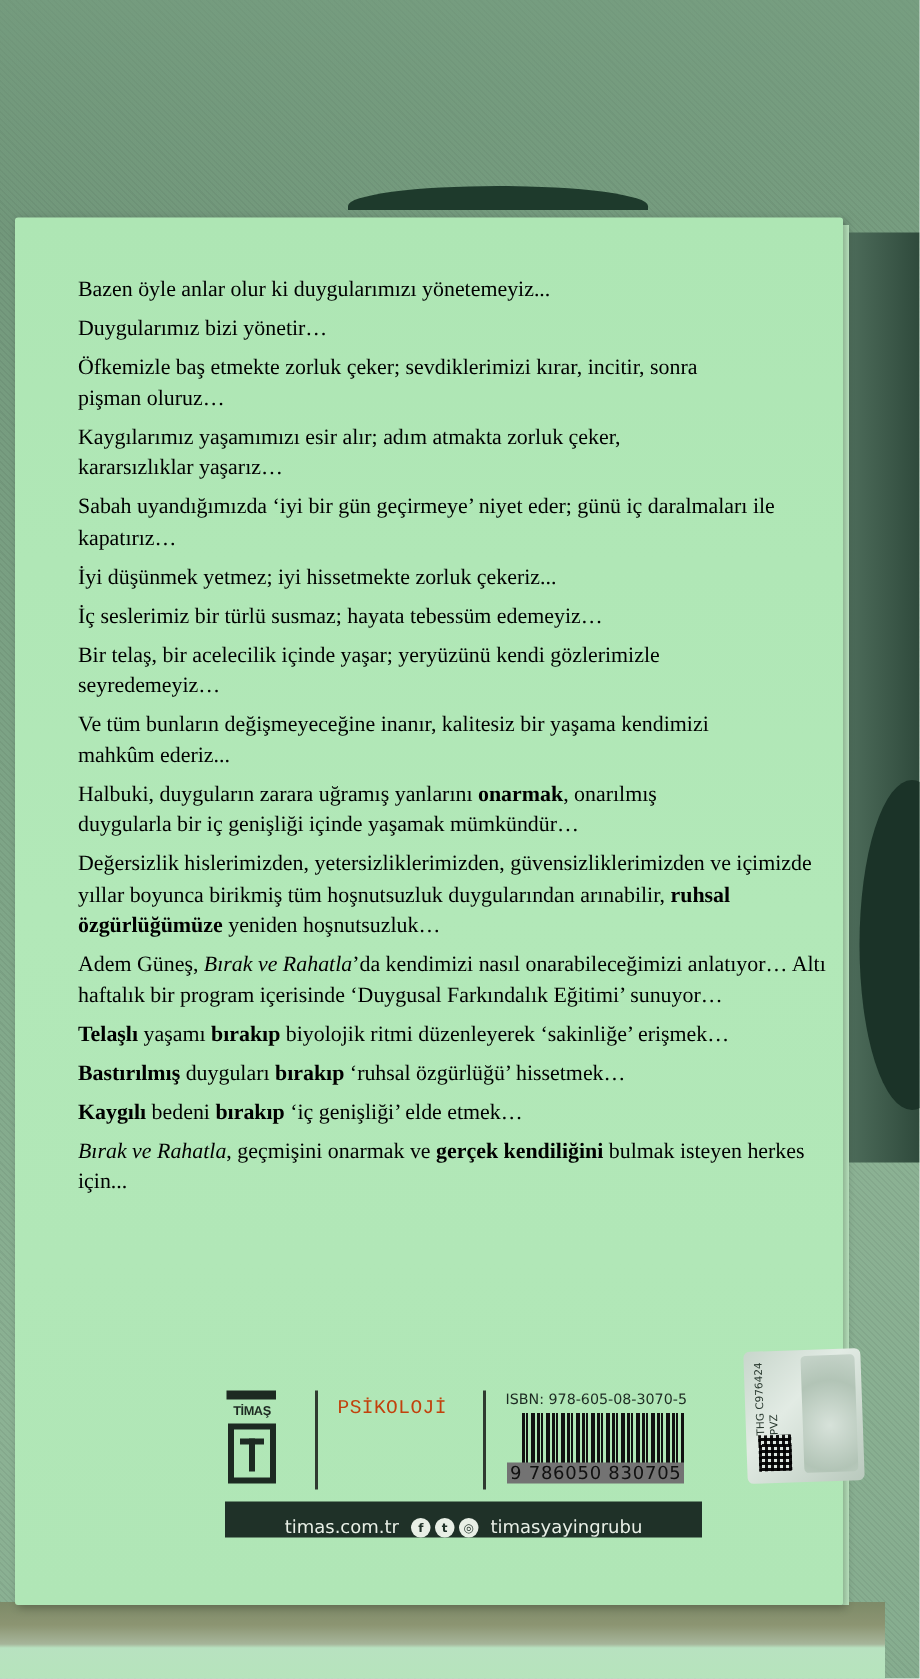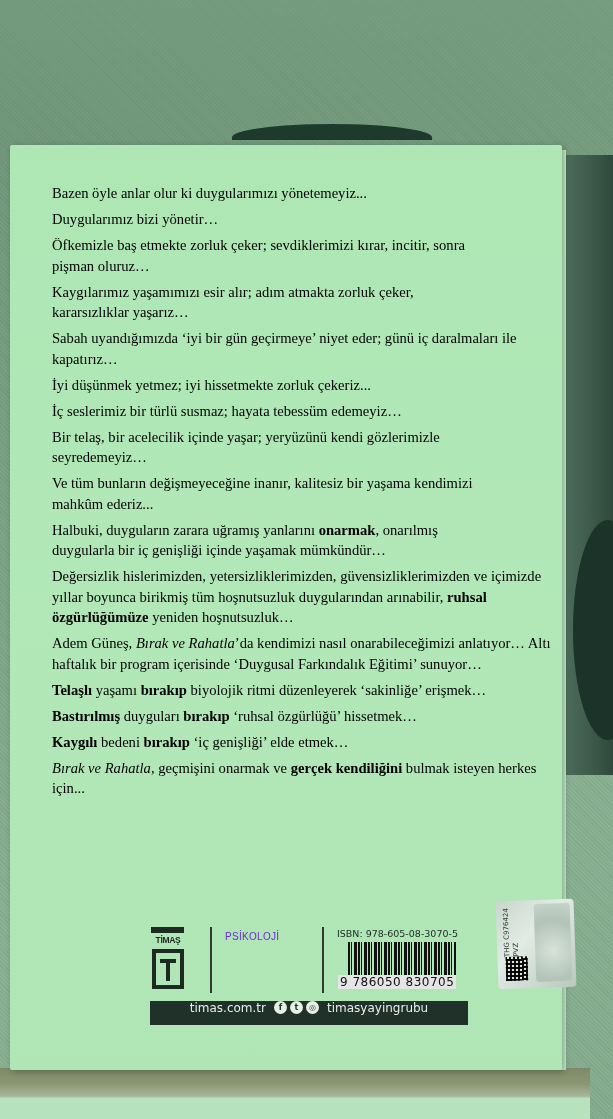--- a/index.html
+++ b/index.html
@@ -58,40 +58,40 @@
       font-family: "Liberation Sans", sans-serif;
     }
     .logo-bar { position: absolute; left: 1px; top: 2px; width: 33px; height: 6px; background: #1d2a22; }
     .logo-text { position: absolute; left: 0; top: 10px; width: 36px; text-align: center; font-size: 8.5px; font-weight: bold; color: #1d2a22; letter-spacing: -0.3px; }
     .logo-mark { position: absolute; left: 2px; top: 24px; width: 32px; height: 40px; border: 4px solid #1d2a22; }
     .logo-mark::before { content: ""; position: absolute; left: 4px; top: 6px; width: 16px; height: 4px; background: #1d2a22; }
     .logo-mark::after { content: ""; position: absolute; left: 10px; top: 6px; width: 4px; height: 22px; background: #1d2a22; }
     .vsep { position: absolute; top: 2px; width: 2px; height: 66px; background: #2f3a30; }
     .category {
       position: absolute; left: 75px; top: 6px;
-      font-family: Liberation Sans, sans-serif; font-size: 10px; color: #6d28d9; letter-spacing: 0.3px;
+      font-family: Liberation Mono, monospace; font-size: 13px; color: #c2410c; letter-spacing: 0.3px;
     }
     .isbn {
       position: absolute; left: 187px; top: 3px;
       font-family: "DejaVu Sans", sans-serif; font-size: 9.5px; color: #1d2a22;
     }
     .barcode {
       position: absolute; left: 198px; top: 17px; width: 108px; height: 36px;
       background: repeating-linear-gradient(90deg, #111 0 2px, transparent 2px 3px, #111 3px 4px, transparent 4px 6px, #111 6px 9px, transparent 9px 10px);
     }
     .barcode-num {
       position: absolute; left: 188px; top: 50px;
       font-family: "DejaVu Sans", sans-serif; font-size: 12px; color: #111; letter-spacing: 0.5px;
-      background: #e5e5e5; padding: 0 2px;
+      background: #737373; padding: 0 2px;
     }
     .footer-bar {
       position: absolute; left: 0; top: 76px; width: 318px; height: 24px;
       background: #1f3128; color: #e8efe6;
       font-family: "DejaVu Sans", sans-serif; font-size: 12px;
-      display: flex; align-items: flex-start; justify-content: center; gap: 8px;
+      display: flex; align-items: flex-end; justify-content: center; gap: 8px;
     }
     .soc { display: inline-flex; gap: 3px; }
     .soc span {
       width: 13px; height: 13px; border-radius: 50%; background: #e8efe6; color: #1f3128;
       font-size: 8px; font-weight: bold; display: inline-flex; align-items: center; justify-content: center;
     }
     .sticker {
       position: absolute; left: 497px; top: 900px; width: 78px; height: 88px;
       background: linear-gradient(135deg, #c8d6cc 0%, #e2ebe4 40%, #b9c9bd 100%);
       border-radius: 4px; transform: rotate(-2deg);

